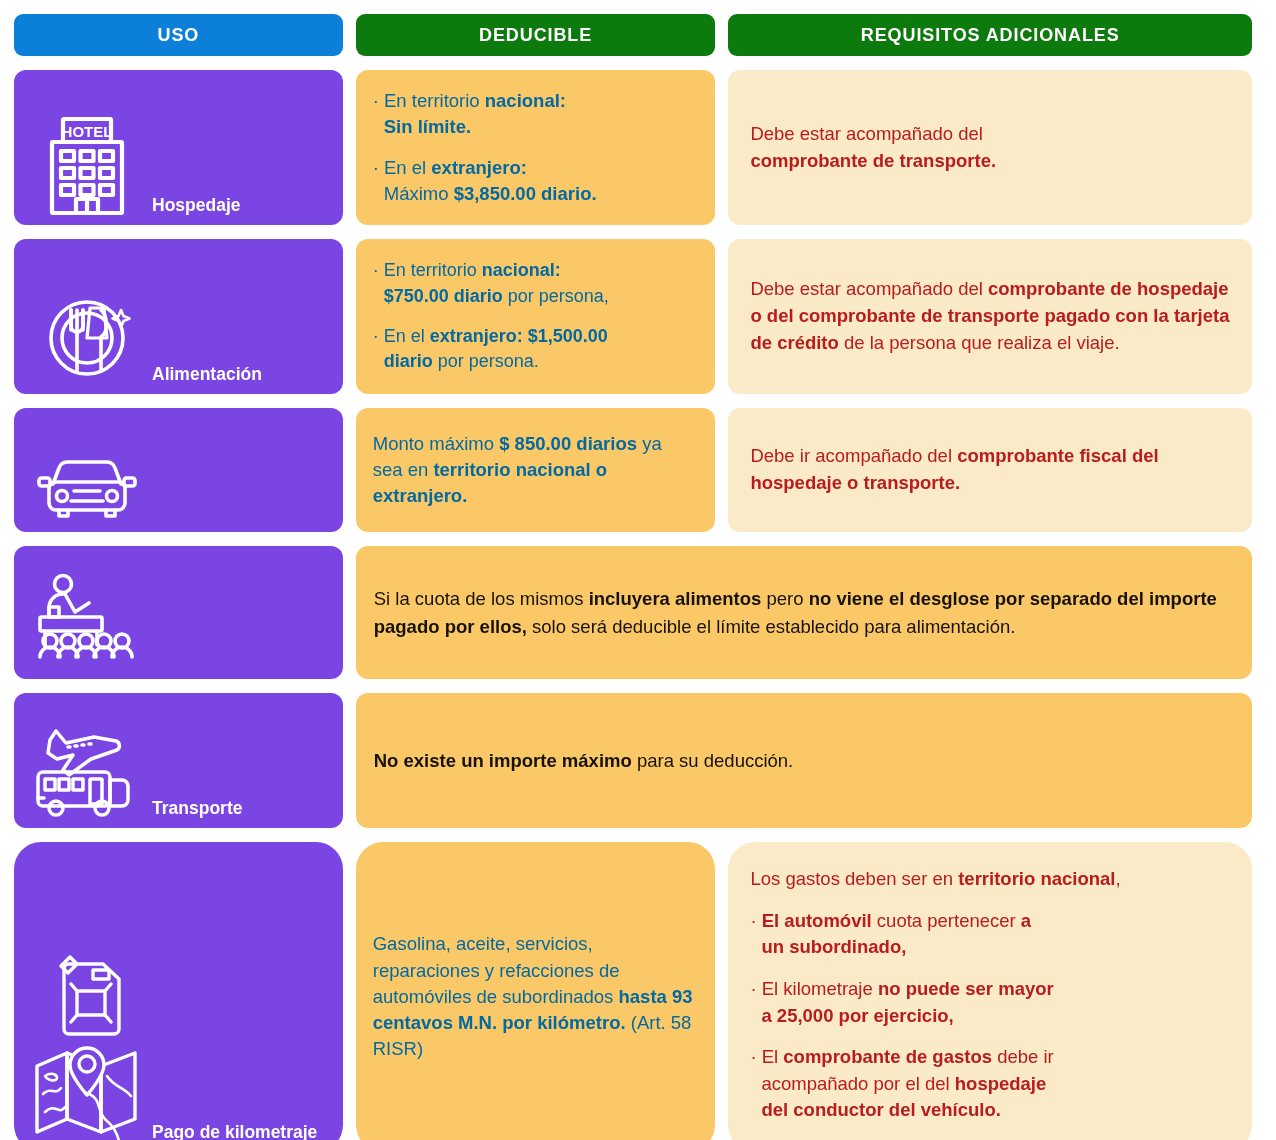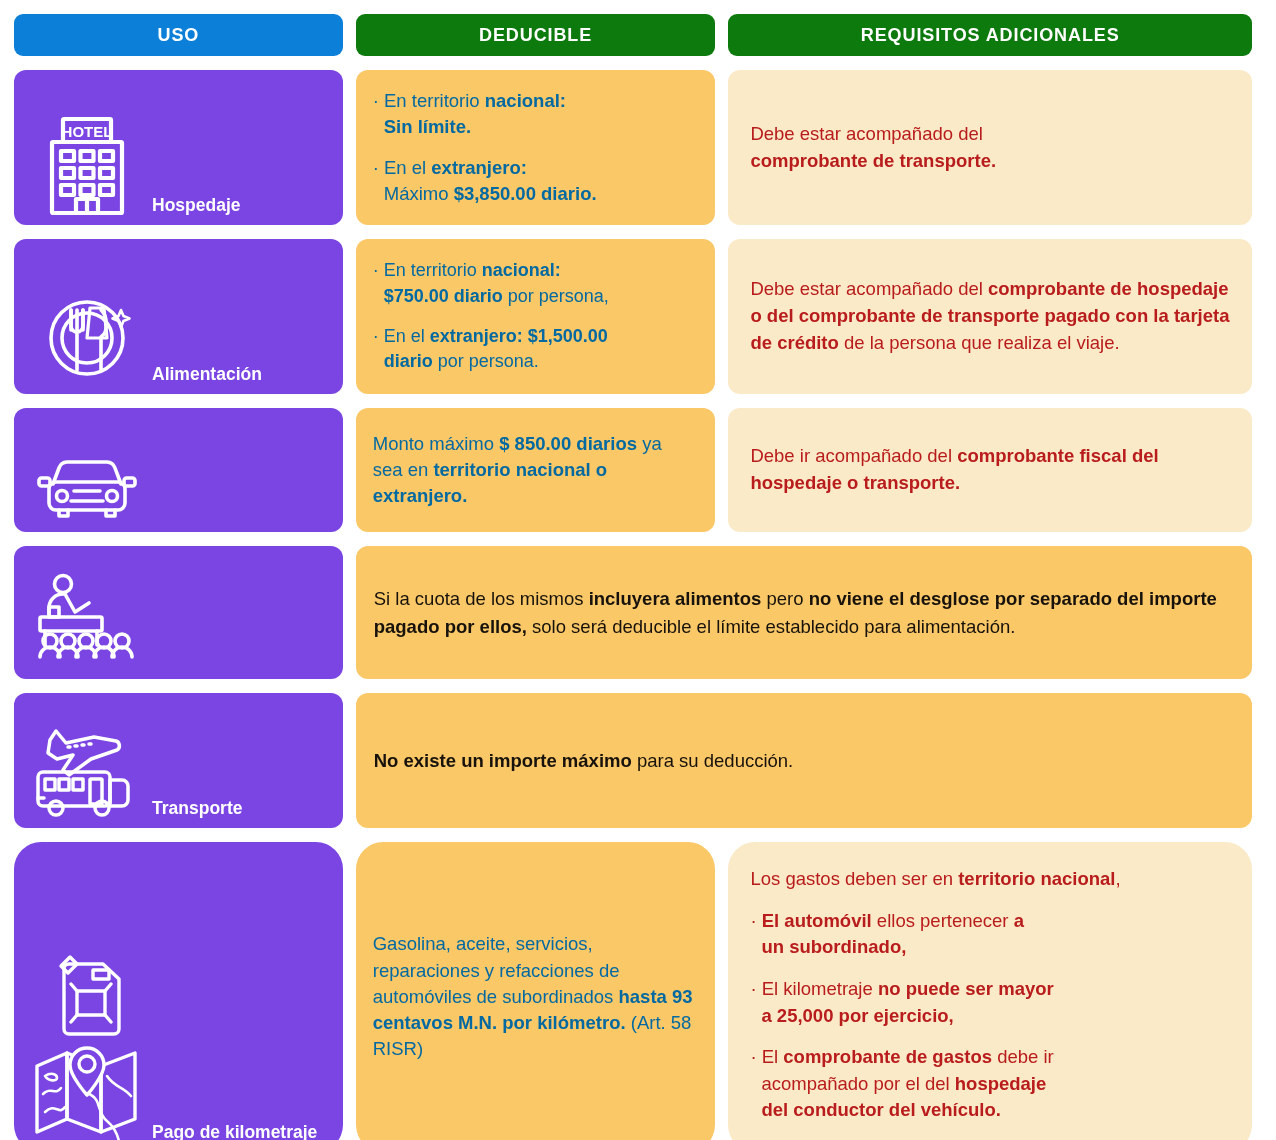--- a/index.html
+++ b/index.html
@@ -353,21 +353,21 @@
         <span>Gasolina, aceite, servicios, reparaciones y refacciones de automóviles de subordinados </span><b>hasta 93 centavos M.N. por kilómetro.</b><span> (Art. 58 RISR)</span>
       </p>
     </div>
 
     <div class="cell c-req">
       <p class="para">
         <span>Los gastos deben ser en </span><b>territorio nacional</b><span>,</span>
       </p>
       <p class="para">
         <span class="bullet">
-          <span>· </span><b>El automóvil</b><span> ellos pertenecer </span><b>a</b>
+          <span>· </span><b>El automóvil</b><span> cuota pertenecer </span><b>a</b>
         </span>
         <span class="indent"><b>un subordinado,</b></span>
       </p>
       <p class="para">
         <span class="bullet">
           <span>· El kilometraje </span><b>no puede ser mayor</b>
         </span>
         <span class="indent"><b>a 25,000 por ejercicio,</b></span>
       </p>
       <p class="para">

